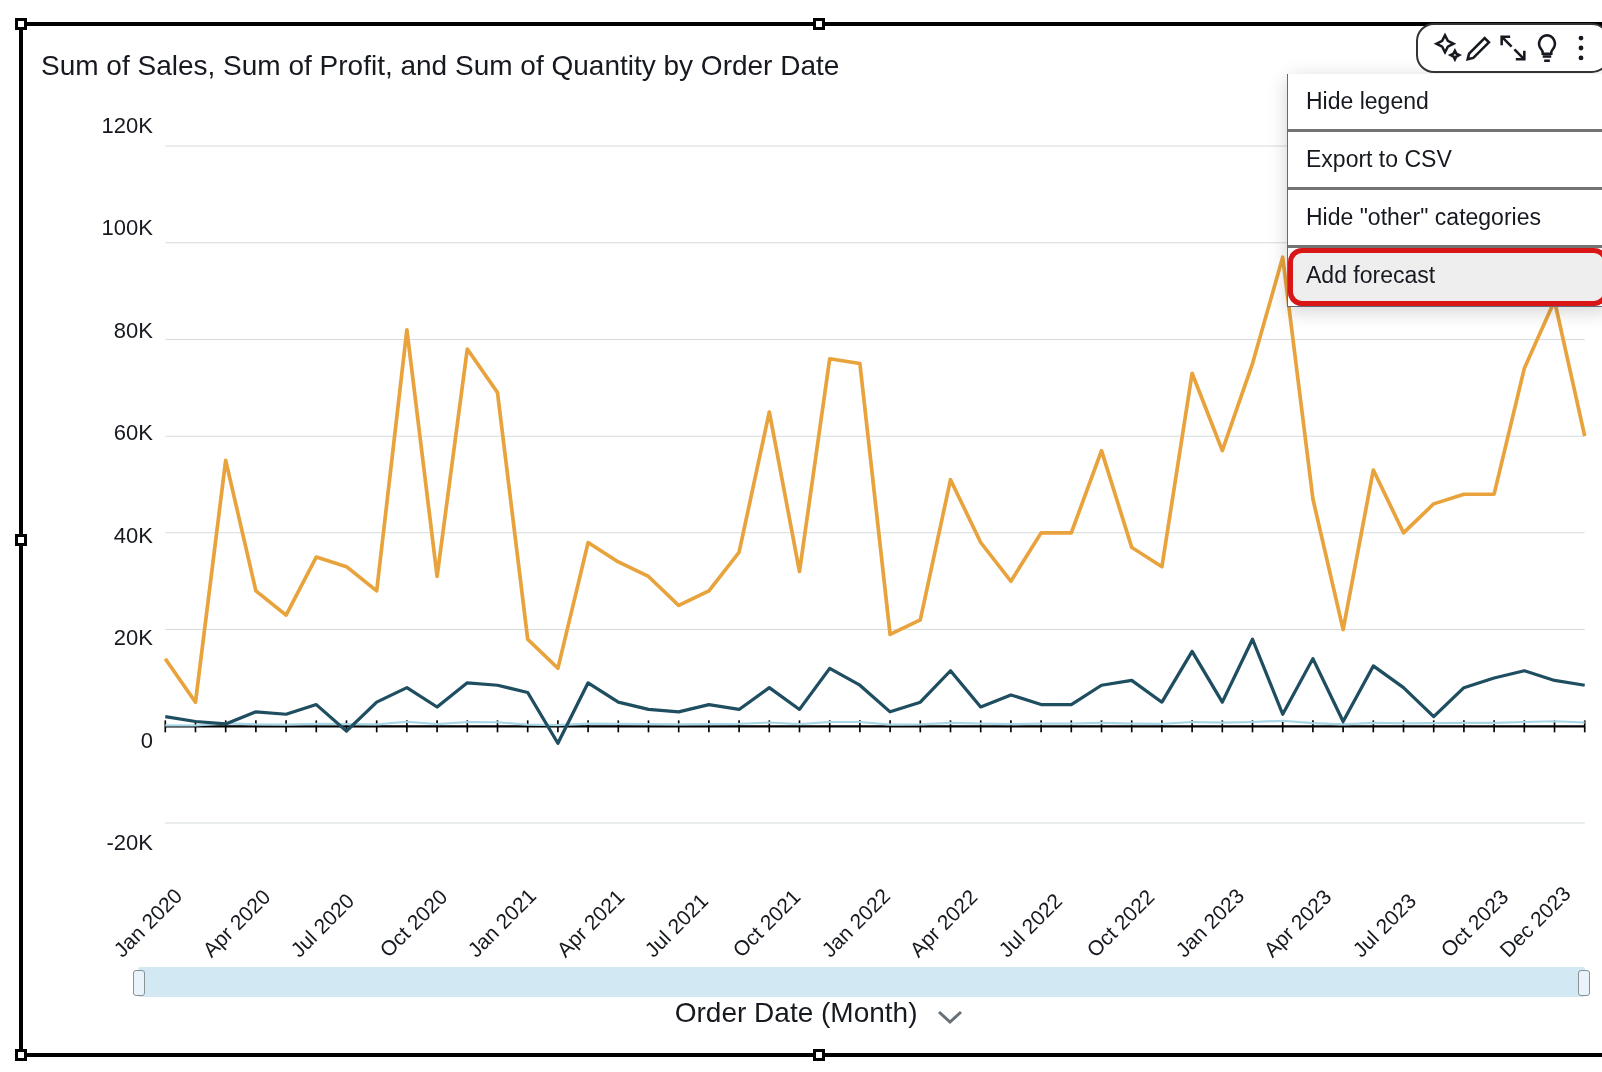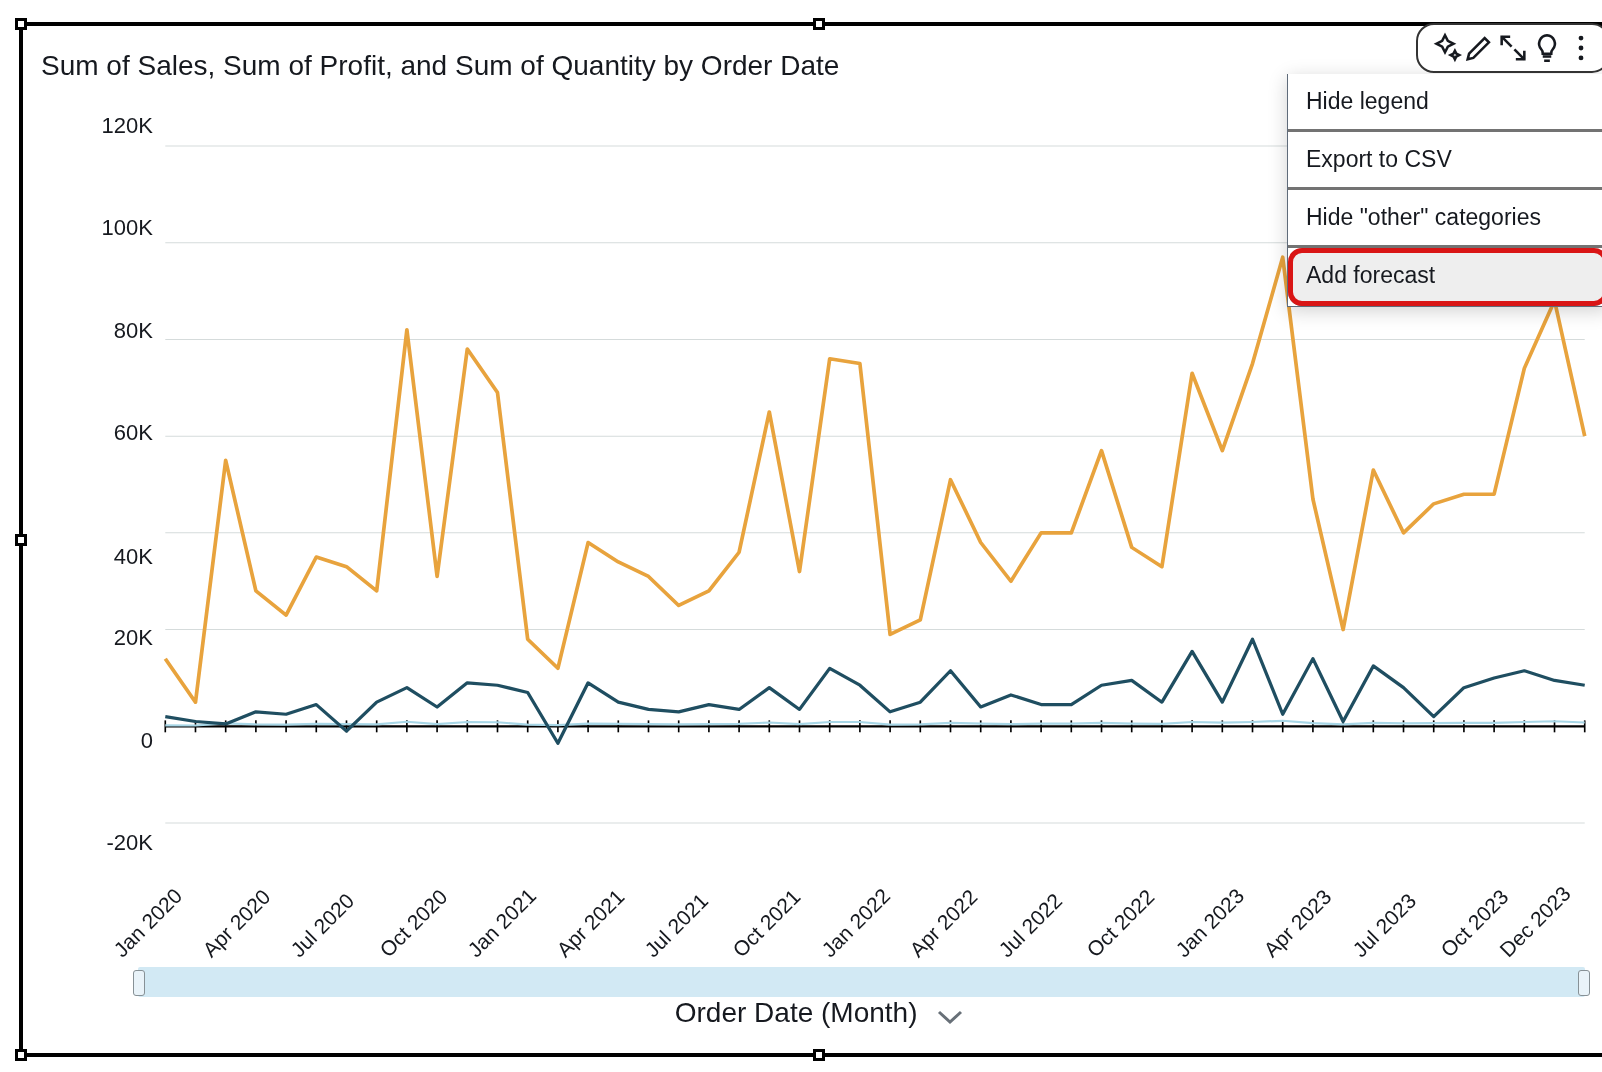--- a/index.html
+++ b/index.html
@@ -83,21 +83,21 @@
       <div class="menu-item">Export to CSV</div>
       <div class="menu-item">Hide "other" categories</div>
       <div class="menu-item highlight">Add forecast</div>
     </div>
 
     <div id="yticks" style="position:absolute;left:0;top:100px;bottom:210px;width:130px;">
         <div class="ytick-label" style="top: 0%;">120K</div>
         <div class="ytick-label" style="top: 14.2857%;">100K</div>
         <div class="ytick-label" style="top: 28.5714%;">80K</div>
         <div class="ytick-label" style="top: 42.8571%;">60K</div>
-        <div class="ytick-label" style="top: 57.1429%; margin-top: 21px;">40K</div>
+        <div class="ytick-label" style="top: 57.1429%;">40K</div>
         <div class="ytick-label" style="top: 71.4286%;">20K</div>
         <div class="ytick-label" style="top: 85.7143%;">0</div>
         <div class="ytick-label" style="top: 100%; margin-left: 8px;">-20K</div>
       </div>
 
     <div class="chart-area">
       <svg id="chart-svg" width="100%" height="100%" preserveAspectRatio="none" viewBox="0 0 1470 720">
           <line x1="80" y1="20" x2="1460" y2="20" stroke="#d5dbdb" stroke-width="1"></line>
           <line x1="80" y1="117.14285714285722" x2="1460" y2="117.14285714285722" stroke="#d5dbdb" stroke-width="1"></line>
           <line x1="80" y1="214.28571428571428" x2="1460" y2="214.28571428571428" stroke="#d5dbdb" stroke-width="1"></line>

